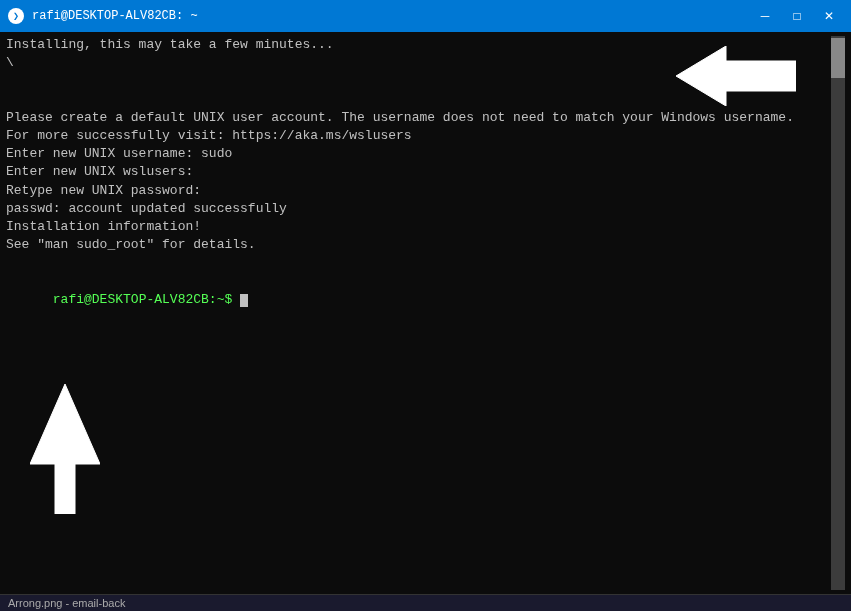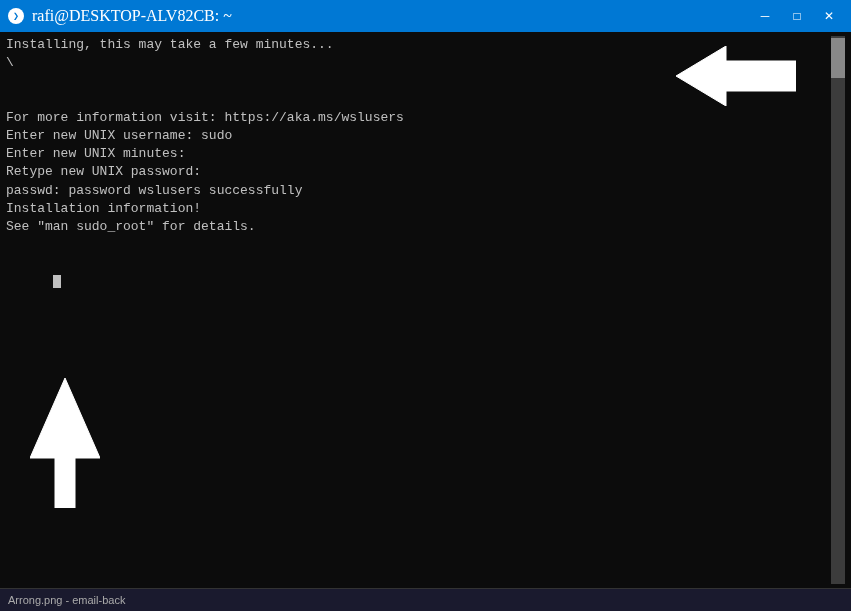--- a/index.html
+++ b/index.html
@@ -38,22 +38,22 @@
       display: flex;
       align-items: center;
       justify-content: center;
       font-size: 10px;
       color: #0078d4;
       font-weight: bold;
     }
 
     .title-text {
       color: white;
-      font-size: 16px;
-      font-family: Liberation Serif, serif;
+      font-size: 12px;
+      font-family: Liberation Mono, monospace;
     }
 
     .title-bar-controls {
       display: flex;
       gap: 4px;
     }
 
     .title-btn {
       width: 28px;
       height: 20px;
@@ -127,21 +127,21 @@
       position: absolute;
       top: 0;
       left: 0;
       width: 100%;
       height: 100%;
       pointer-events: none;
     }
 
     .taskbar {
       background: #1a1a2e;
-      height: 23px;
+      height: 17px;
       display: flex;
       align-items: center;
       padding: 0 8px;
       color: #aaa;
       font-size: 11px;
       font-family: 'Segoe UI', Arial, sans-serif;
       border-top: 1px solid #333;
       flex-shrink: 0;
     }
   </style>
@@ -159,30 +159,31 @@
     <button class="title-btn close-btn">✕</button>
   </div>
 </div>
 
 <div class="terminal-body">
   <div class="terminal-content">
     <div class="line">Installing, this may take a few minutes...</div>
     <div class="line">\</div>
     <div class="line"> </div>
     <div class="line"> </div>
-    <div class="line">For more information visit: https://aka.ms/wslusers</div>
+    <div class="line">Please create a default UNIX user account. The username does not need to match your Windows username.</div>
+    <div class="line">For more successfully visit: https://aka.ms/wslusers</div>
     <div class="line">Enter new UNIX username: sudo</div>
-    <div class="line">Enter new UNIX minutes:</div>
+    <div class="line">Enter new UNIX wslusers:</div>
     <div class="line">Retype new UNIX password:</div>
-    <div class="line">passwd: password wslusers successfully</div>
+    <div class="line">passwd: account updated successfully</div>
     <div class="line">Installation information!</div>
     <div class="line">See "man sudo_root" for details.</div>
     <div class="line"> </div>
     <div class="line">
-      <span class="cursor"></span>
+      <span class="prompt">rafi@DESKTOP-ALV82CB:~$ </span><span class="cursor"></span>
     </div>
   </div>
   <div class="scrollbar">
     <div class="scrollbar-thumb"></div>
   </div>
 
   <div class="arrows-overlay">
 
     <svg style="position:absolute; top:14px; right:55px;" width="120" height="60" viewBox="0 0 120 60">
       <polygon points="0,15 70,15 70,0 120,30 70,60 70,45 0,45" fill="white" stroke="white" stroke-width="1" style="transform: scaleX(-1); transform-origin: 60px 30px;"></polygon>

